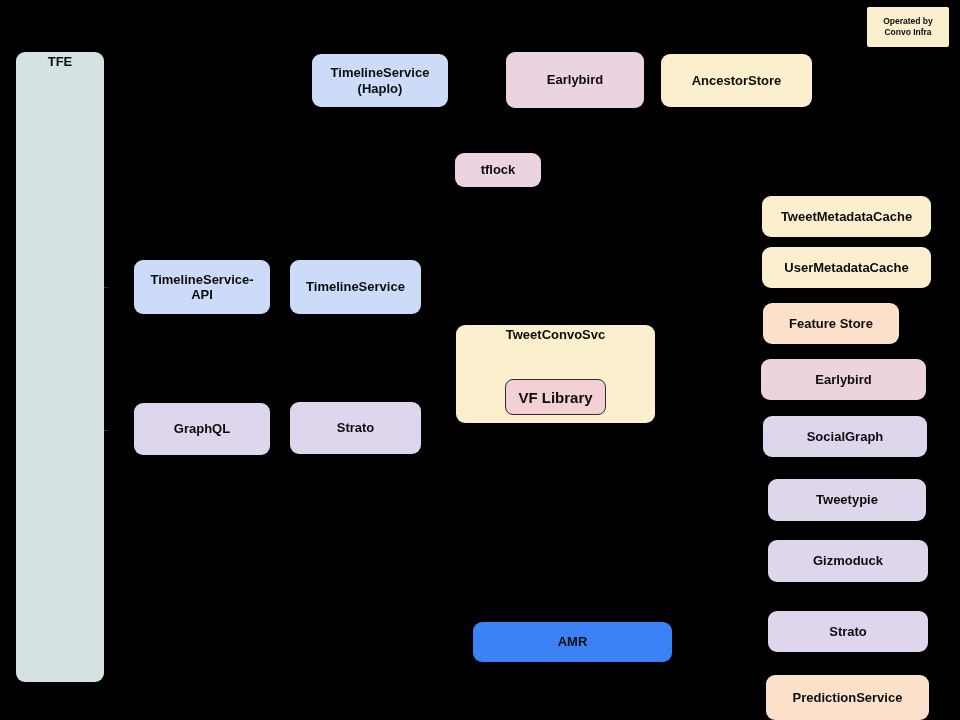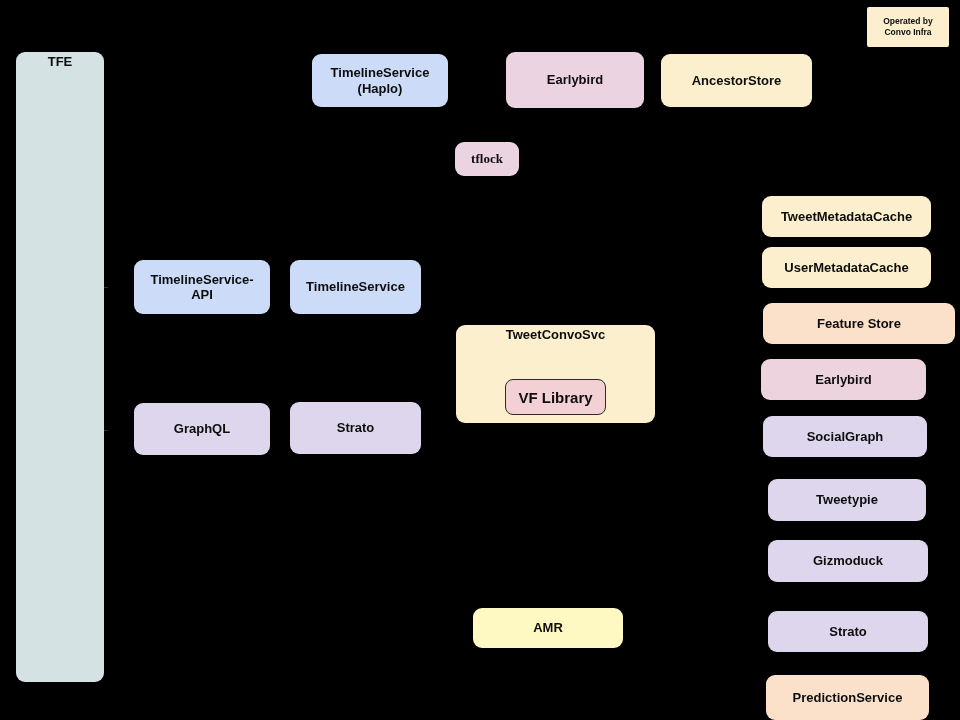--- a/index.html
+++ b/index.html
@@ -73,31 +73,31 @@
 <body>
 
 <div id="canvas" style="background: rgb(0, 0, 0);">
     <div class="stub" style="left: 100px; top: 287px; width: 8px;"></div>
     <div class="stub" style="left: 100px; top: 430px; width: 8px;"></div>
     <div class="node tall-label" style="left: 16px; top: 52px; width: 88px; height: 630px; background: rgb(212, 226, 228);"><span>TFE</span></div>
     <div class="node" style="left: 312px; top: 54px; width: 136px; height: 53px; background: rgb(204, 220, 248);"><span>TimelineService
 (Haplo)</span></div>
     <div class="node" style="left: 506px; top: 52px; width: 138px; height: 56px; background: rgb(236, 211, 226);"><span>Earlybird</span></div>
     <div class="node" style="left: 661px; top: 54px; width: 151px; height: 53px; background: rgb(252, 239, 205);"><span>AncestorStore</span></div>
-    <div class="node" style="left: 455px; top: 142px; width: 64px; height: 34px; background: rgb(236, 211, 226); font-family: Liberation Serif, serif;"><span>tflock</span></div>
+    <div class="node" style="left: 455px; top: 153px; width: 86px; height: 34px; background: rgb(236, 211, 226);"><span>tflock</span></div>
     <div class="node" style="left: 134px; top: 260px; width: 136px; height: 54px; background: rgb(204, 220, 248);"><span>TimelineService-
 API</span></div>
     <div class="node" style="left: 290px; top: 260px; width: 131px; height: 54px; background: rgb(204, 220, 248);"><span>TimelineService</span></div>
     <div class="node" style="left: 134px; top: 403px; width: 136px; height: 52px; background: rgb(221, 214, 236);"><span>GraphQL</span></div>
     <div class="node" style="left: 290px; top: 402px; width: 131px; height: 52px; background: rgb(221, 214, 236);"><span>Strato</span></div>
     <div class="node tall-label" style="left: 456px; top: 325px; width: 199px; height: 98px; background: rgb(252, 239, 205);"><span>TweetConvoSvc</span></div>
-    <div class="node" style="left: 473px; top: 608px; width: 150px; height: 40px; background: #fef9c3;"><span>AMR</span></div>
+    <div class="node" style="left: 473px; top: 622px; width: 199px; height: 40px; background: #3b82f6;"><span>AMR</span></div>
     <div class="node" style="left: 762px; top: 196px; width: 169px; height: 41px; background: rgb(252, 239, 205);"><span>TweetMetadataCache</span></div>
     <div class="node" style="left: 762px; top: 247px; width: 169px; height: 41px; background: rgb(252, 239, 205);"><span>UserMetadataCache</span></div>
-    <div class="node" style="left: 763px; top: 303px; width: 192px; height: 41px; background: rgb(251, 224, 202);"><span>Feature Store</span></div>
+    <div class="node" style="left: 763px; top: 303px; width: 136px; height: 41px; background: rgb(251, 224, 202);"><span>Feature Store</span></div>
     <div class="node" style="left: 761px; top: 359px; width: 165px; height: 41px; background: rgb(236, 211, 222);"><span>Earlybird</span></div>
     <div class="node" style="left: 763px; top: 416px; width: 164px; height: 41px; background: rgb(221, 214, 236);"><span>SocialGraph</span></div>
     <div class="node" style="left: 768px; top: 479px; width: 158px; height: 42px; background: rgb(221, 214, 236);"><span>Tweetypie</span></div>
     <div class="node" style="left: 768px; top: 540px; width: 160px; height: 42px; background: rgb(221, 214, 236);"><span>Gizmoduck</span></div>
     <div class="node" style="left: 768px; top: 611px; width: 160px; height: 41px; background: rgb(221, 214, 236);"><span>Strato</span></div>
     <div class="node" style="left: 766px; top: 675px; width: 163px; height: 45px; background: rgb(251, 224, 202);"><span>PredictionService</span></div>
     <div class="inner-node" style="left: 505px; top: 379px; width: 101px; height: 36px; background: rgb(243, 208, 212);">
       <span>VF Library</span>
     </div>
     <div class="legend-box" style="left: 867px; top: 7px; width: 82px; height: 40px; background: rgb(252, 239, 205);"><span>Operated by

